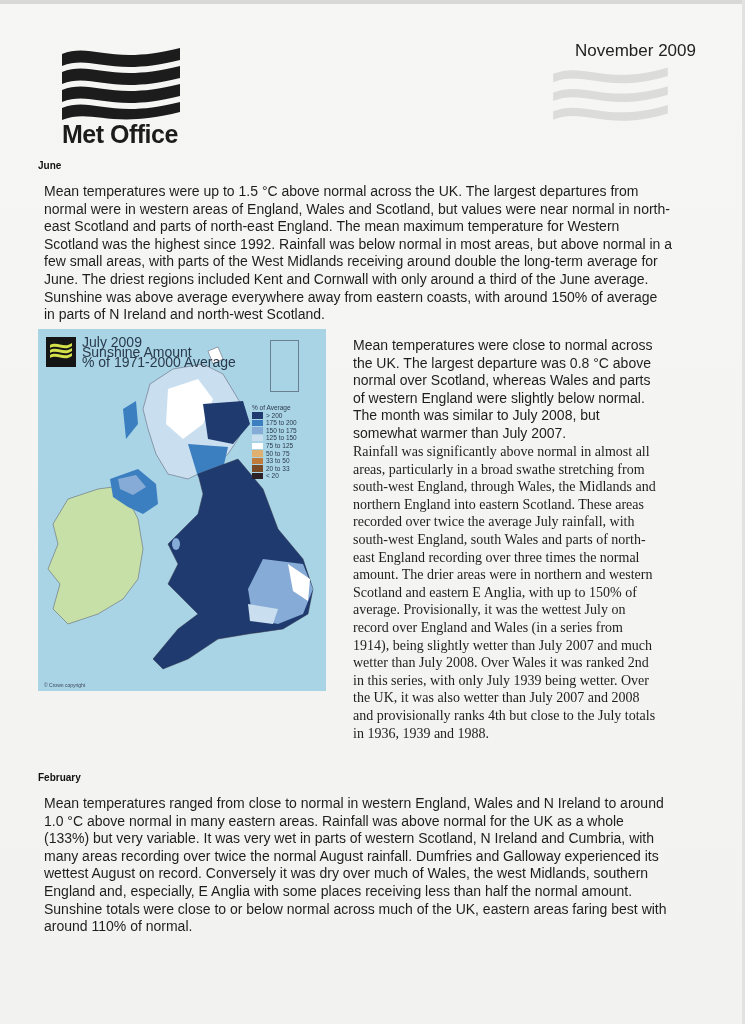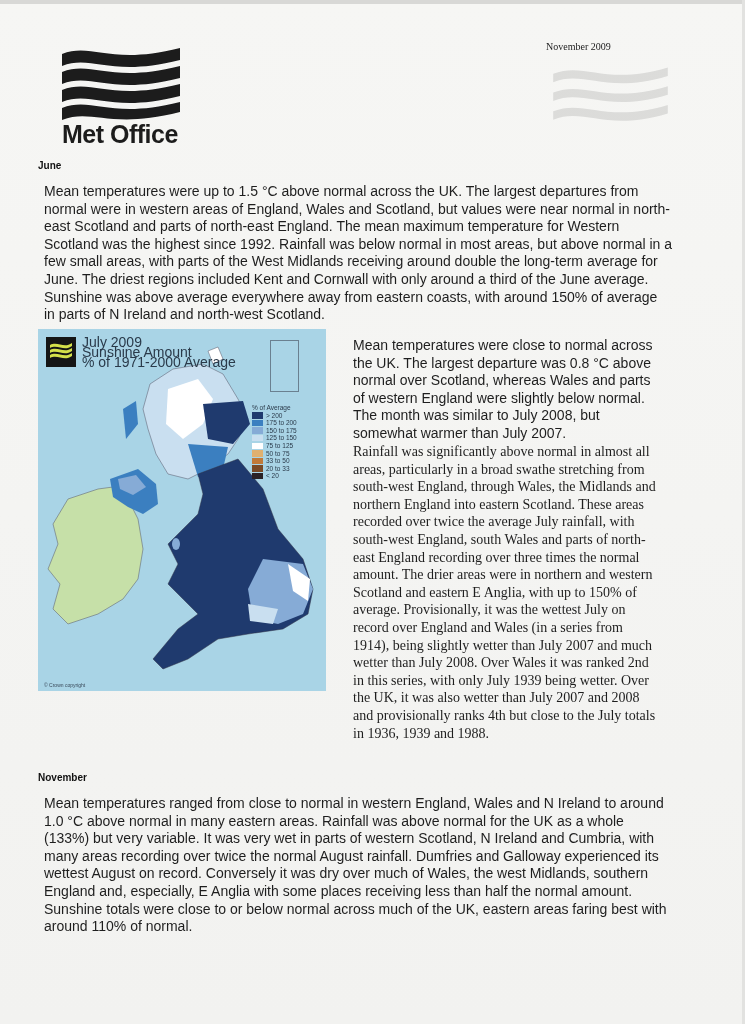--- a/index.html
+++ b/index.html
@@ -9,21 +9,21 @@
     font-family: "Liberation Sans", sans-serif;
     color: #1a1a1a;
     position: relative;
   }
   .page { position: absolute; left: 0; top: 0; width: 745px; height: 1024px; background: linear-gradient(180deg,#f6f6f4 0%,#f2f2f0 100%); }
   .top-edge { position:absolute; left:0; top:0; width:745px; height:4px; background:#d8d8d6; }
   .right-edge { position:absolute; right:0; top:0; width:3px; height:1024px; background:#e2e2e0; }
 
   .ghost-logo { position:absolute; left:548px; top:48px; width:125px; height:110px; opacity:0.10; }
 
-  .date { position:absolute; left:546px; top:41px; font-size:10px; color:#222;font-family:Liberation Serif, serif; }
+  .date { position:absolute; left:575px; top:41px; font-size:17px; color:#222; }
 
   .logo { position:absolute; left:62px; top:46px; width:118px; height:74px; }
   .logo-text { position:absolute; left:62px; top:120px; font-size:25px; font-weight:bold; letter-spacing:-0.5px; color:#1c1c1c; }
 
   .h { position:absolute; font-size:10px; font-weight:bold; color:#111; }
   .para { position:absolute; font-size:14px; line-height:17.6px; color:#1e1e1e; }
   .para p { margin: 6px; }
 
   #june-heading { left:38px; top:160px; }
   #june-text { left:38px; top:177px; width:640px; }
@@ -155,17 +155,17 @@
     <div class="copyright">© Crown copyright</div>
   </div>
 
   <div class="para" id="july-text1">
     <p>Mean temperatures were close to normal across the UK. The largest departure was 0.8 °C above normal over Scotland, whereas Wales and parts of western England were slightly below normal. The month was similar to July 2008, but somewhat warmer than July 2007.</p>
   </div>
   <div class="para" id="july-text2">
     <p>Rainfall was significantly above normal in almost all areas, particularly in a broad swathe stretching from south-west England, through Wales, the Midlands and northern England into eastern Scotland. These areas recorded over twice the average July rainfall, with south-west England, south Wales and parts of north-east England recording over three times the normal amount. The drier areas were in northern and western Scotland and eastern E Anglia, with up to 150% of average. Provisionally, it was the wettest July on record over England and Wales (in a series from 1914), being slightly wetter than July 2007 and much wetter than July 2008. Over Wales it was ranked 2nd in this series, with only July 1939 being wetter. Over the UK, it was also wetter than July 2007 and 2008 and provisionally ranks 4th but close to the July totals in 1936, 1939 and 1988.</p>
   </div>
 
-  <div class="h" id="aug-heading">November</div>
+  <div class="h" id="aug-heading">February</div>
   <div class="para" id="aug-text">
     <p>Mean temperatures ranged from close to normal in western England, Wales and N Ireland to around 1.0 °C above normal in many eastern areas. Rainfall was above normal for the UK as a whole (133%) but very variable. It was very wet in parts of western Scotland, N Ireland and Cumbria, with many areas recording over twice the normal August rainfall. Dumfries and Galloway experienced its wettest August on record. Conversely it was dry over much of Wales, the west Midlands, southern England and, especially, E Anglia with some places receiving less than half the normal amount. Sunshine totals were close to or below normal across much of the UK, eastern areas faring best with around 110% of normal.</p>
   </div>
 </div>
 
 </body></html>

